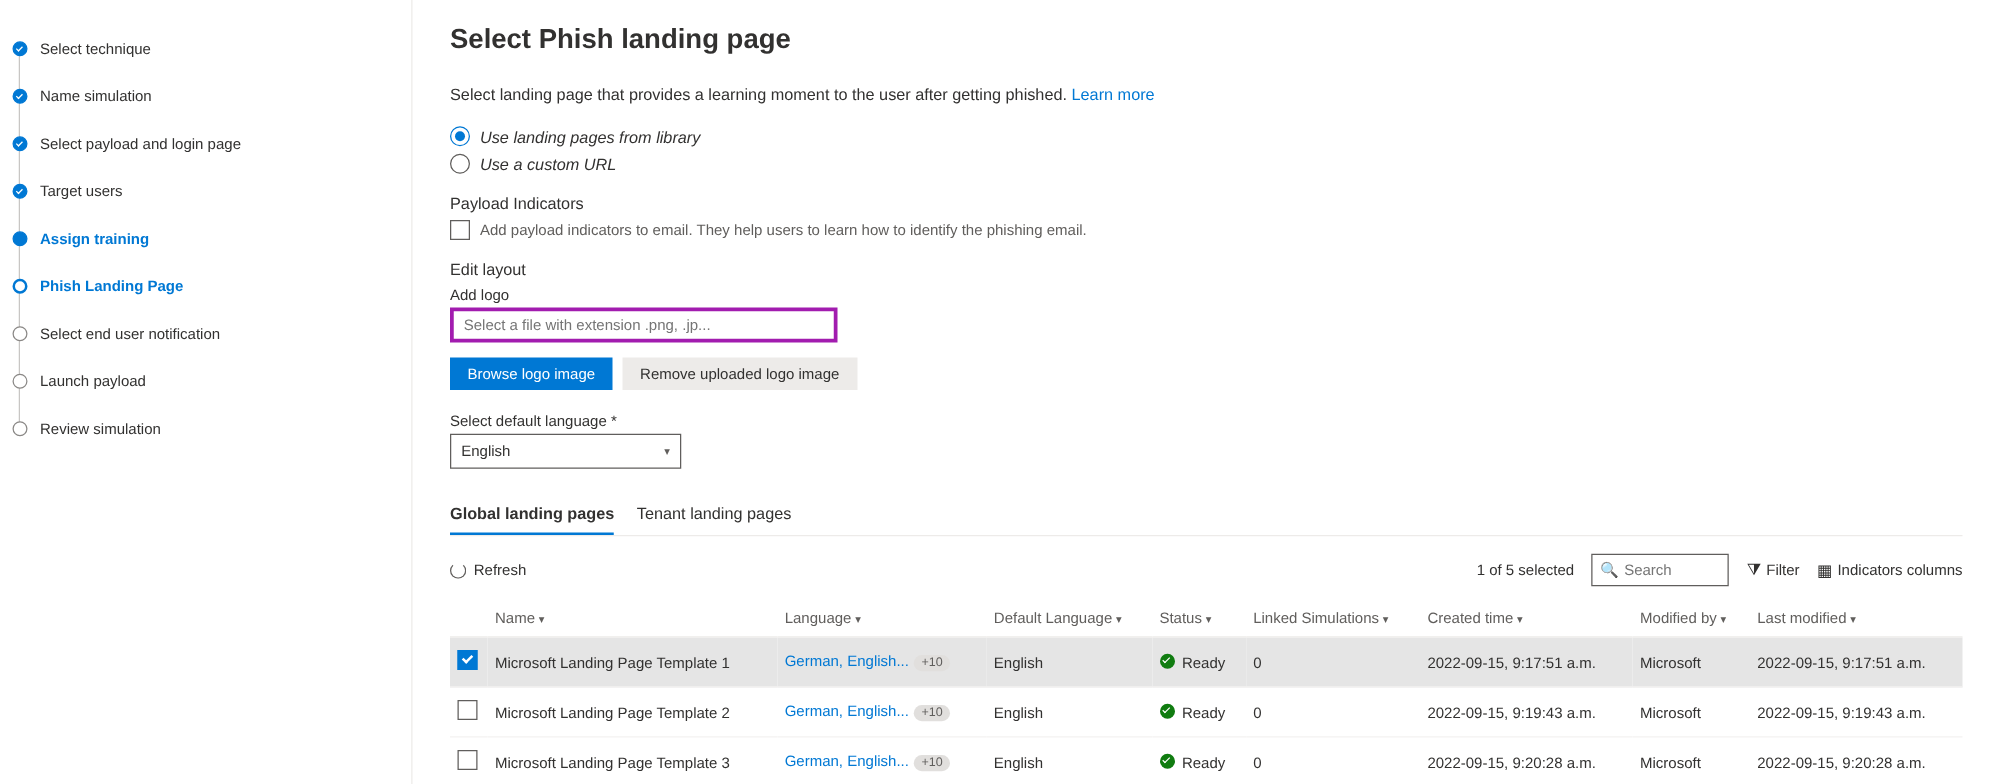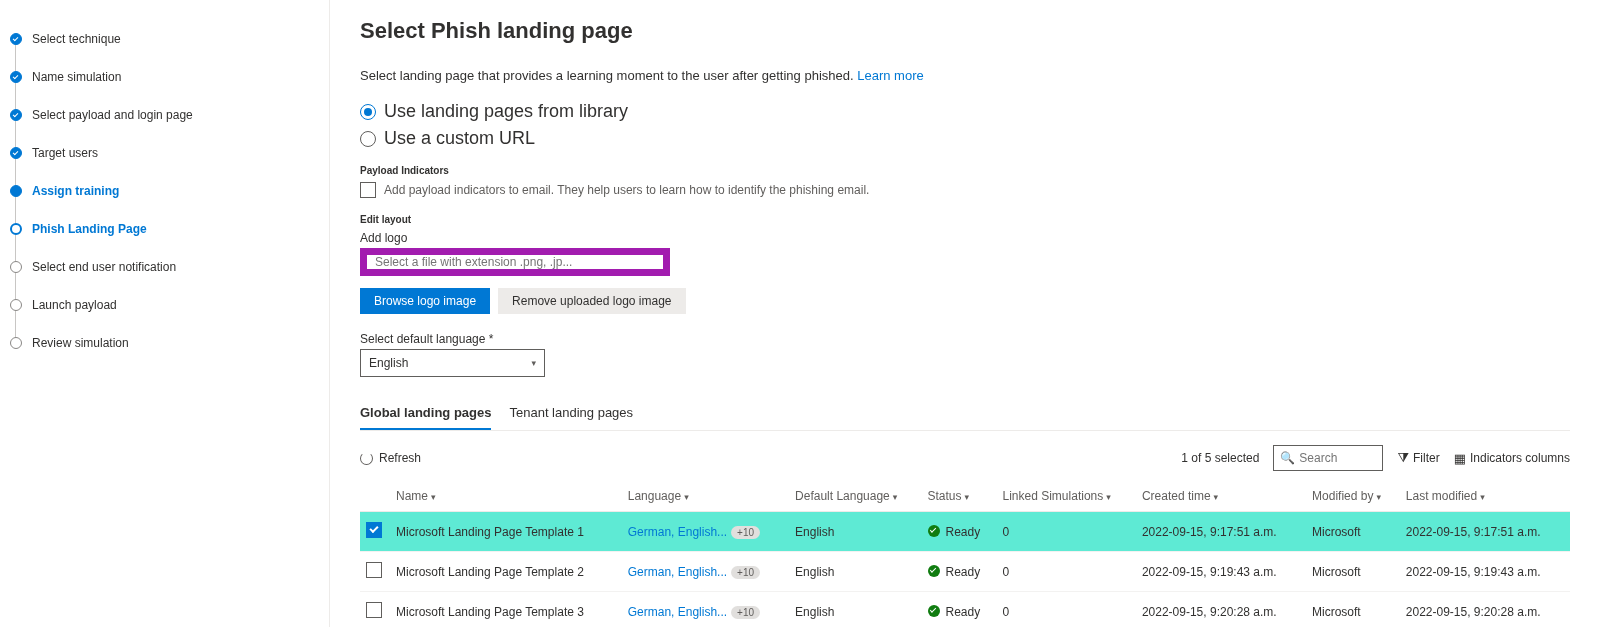--- a/index.html
+++ b/index.html
@@ -15,49 +15,49 @@
 .step.current .bullet { background: #0078d4; border-color: #0078d4; }
 .step.active .bullet { border: 2px solid #0078d4; width:12px; height:12px;}
 .step.current .label, .step.active .label { color:#0078d4; font-weight:600;}
 .step .label { color:#323130; }
 
 .main { flex:1; padding: 18px 30px; overflow:auto;}
 h1 { font-size: 22px; font-weight:600; margin-bottom:24px;}
 .desc { font-size:13px; color:#323130; margin-bottom:18px;}
 .desc a { color:#0078d4; text-decoration:none; }
 .radio-group { margin-bottom:16px;}
-.radio-row { display:flex; align-items:center; margin-bottom:6px; font-size:18px;}
+.radio-row { display:flex; align-items:flex-end; margin-bottom:6px; font-size:13px;font-style:italic;}
 .radio { width:16px; height:16px; border:1px solid #605e5c; border-radius:50%; margin-right:8px; position:relative; flex-shrink:0;}
 .radio.checked { border-color:#0078d4;}
 .radio.checked::after{ content:""; position:absolute; inset:3px; background:#0078d4; border-radius:50%;}
-.section-title { font-weight:700; font-size:10px; margin-bottom:6px;}
+.section-title { font-weight:400; font-size:13px; margin-bottom:6px;}
 .checkbox-row { display:flex; align-items:center; font-size:12px; color:#605e5c; margin-bottom:16px;}
 .checkbox { width:16px; height:16px; border:1px solid #605e5c; margin-right:8px; flex-shrink:0;}
 .field-label { font-size:12px; color:#323130; margin-bottom:3px;}
-.text-input { width:310px; height:28px; border:7px solid #a21caf; padding:0 8px; font-size:12px; color:#605e5c; margin-bottom:12px;}
+.text-input { width:310px; height:28px; border:3px solid #a21caf; padding:0 8px; font-size:12px; color:#605e5c; margin-bottom:12px;}
 .btn-row { display:flex; gap:8px; margin-bottom:18px;}
 .btn { padding:6px 14px; font-size:12px; border:none; cursor:pointer; }
 .btn.primary { background:#0078d4; color:#fff;}
 .btn.secondary { background:#edebe9; color:#323130;}
 .select { width:185px; height:28px; border:1px solid #605e5c; display:flex; align-items:center; justify-content:space-between; padding:0 8px; font-size:12px; margin-bottom:20px;}
 .tabs { display:flex; gap:18px; border-bottom:1px solid #edebe9; margin-bottom:14px;}
 .tab { padding:8px 0; font-size:13px; cursor:pointer; color:#323130;}
 .tab.active { border-bottom:2px solid #0078d4; font-weight:600;}
 
 .toolbar { display:flex; align-items:center; justify-content:space-between; margin-bottom:10px; font-size:12px;}
 .toolbar-left { display:flex; align-items:center; gap:6px; color:#323130;}
 .toolbar-right { display:flex; align-items:center; gap:14px;}
 .search-box { display:flex; align-items:center; border:1px solid #605e5c; height:26px; width:110px; padding:0 6px; gap:4px;}
 .search-box input { border:none; outline:none; width:70px; font-size:12px;}
 .tool-link { display:flex; align-items:center; gap:4px; color:#323130; cursor:pointer;}
 
 table { width:100%; border-collapse:collapse; font-size:12px;}
 th { text-align:left; font-weight:400; color:#605e5c; padding:8px 6px; border-bottom:1px solid #edebe9; white-space:nowrap;}
 td { padding:10px 6px; border-bottom:1px solid #f3f2f1; color:#323130; white-space:nowrap;}
-tr.selected td { background:#5eead4;}
+tr.selected td { background:#e5e5e5;}
 .row-check { width:16px; height:16px; border:1px solid #605e5c; display:inline-block; position:relative;}
 .row-check.checked { background:#0078d4; border-color:#0078d4;}
 .row-check.checked::after{ content:""; position:absolute; left:3px; top:3px; width:6px; height:3px; border:solid #fff; border-width:0 0 2px 2px; transform:rotate(-45deg);}
 .lang-link { color:#0078d4; }
 .lang-badge { display:inline-block; background:#e1dfdd; border-radius:10px; padding:1px 6px; font-size:10px; color:#605e5c; margin-left:4px;}
 .status { display:flex; gap:6px;}
 .status-dot { width:12px; height:12px; border-radius:50%; background:#107c10; position:relative;}
 .status-dot::after{ content:""; position:absolute; left:2px; top:3px; width:5px; height:2px; border:solid #fff; border-width:0 0 1.5px 1.5px; transform:rotate(-45deg);}
 .chev { font-size:9px; color:#605e5c; margin-left:3px;}
 .refresh-icon { width:13px; height:13px; border:1.5px solid #605e5c; border-radius:50%; border-top-color:transparent; display:inline-block;}

